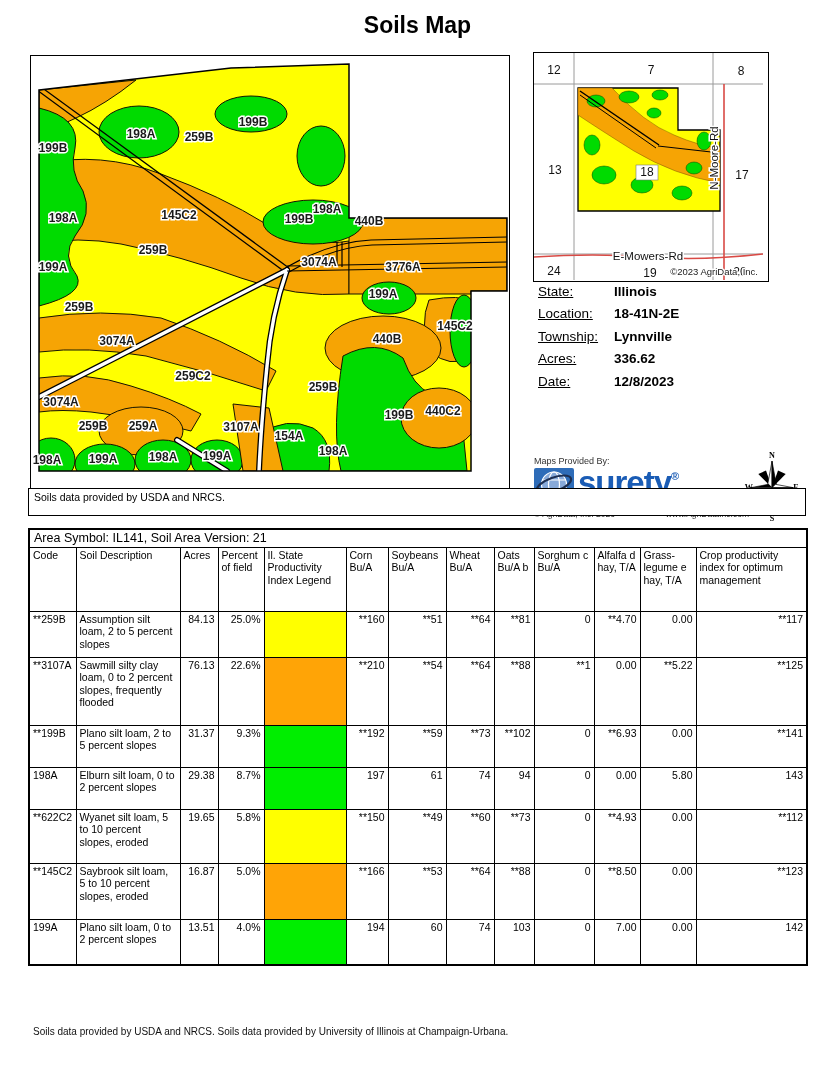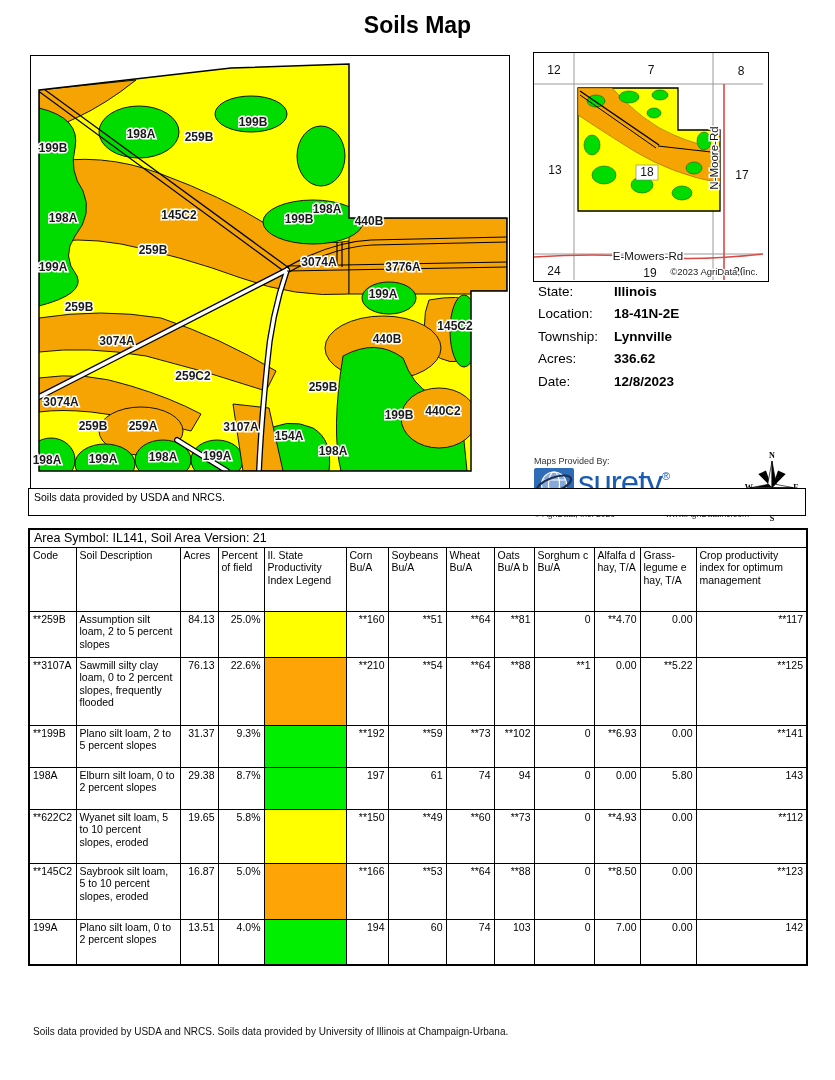--- a/index.html
+++ b/index.html
@@ -21,28 +21,28 @@
 
   
   .locator-box{left:533px;top:52px;width:236px;height:230px;border:1.5px solid #000;background:#fff;box-sizing:border-box;}
   .section-num{font:12px "Liberation Sans",sans-serif;fill:#111;text-anchor:middle;}
   .locator-road-label{font:11.5px "Liberation Sans",sans-serif;fill:#111;stroke:#fff;stroke-width:3px;paint-order:stroke;text-anchor:middle;}
   .locator-copyright{font:9.5px "Liberation Sans",sans-serif;fill:#222;stroke:#fff;stroke-width:2.5px;paint-order:stroke;text-anchor:end;}
 
   
   .info-block{left:538px;top:284px;width:260px;}
   .info-row{display:flex;height:22.4px;font-size:13.5px;align-items:flex-start;}
-  .info-label{width:76px;}
+  .info-label{width:76px;text-decoration:underline;}
   .info-value{font-weight:bold;}
 
   
   .branding{left:534px;top:456px;width:218px;}
   .provided-by{font-size:9px;color:#333;}
   .logo-row{display:flex;align-items:flex-start;margin-top:2px;}
-  .logo-text{font-size:33px;font-weight:normal;color:#1A5CB5;line-height:0.9;letter-spacing:-1px;margin-left:4px;}
+  .logo-text{font-size:33px;font-weight:bold;color:#1A5CB5;line-height:0.9;letter-spacing:-1px;margin-left:4px;}
   .logo-reg{font-size:11px;vertical-align:14px;letter-spacing:0;}
   .logo-tagline{font-size:6.8px;font-weight:bold;color:#1A5CB5;letter-spacing:0.45px;margin:-2px 0 0 48px;}
   .logo-bottom{display:flex;justify-content:space-between;font-size:8.5px;color:#333;margin-top:3px;width:215px;}
 
   
   .compass{left:744px;top:450px;width:56px;height:72px;}
   .compass-letter{font:bold 9.5px "Liberation Serif",serif;fill:#000;text-anchor:middle;}
 
   
   .note-bar{left:28px;top:488px;width:778px;height:28px;border:1px solid #000;font-size:10.5px;line-height:16px;padding-left:5px;box-sizing:border-box;background:#fff;}

